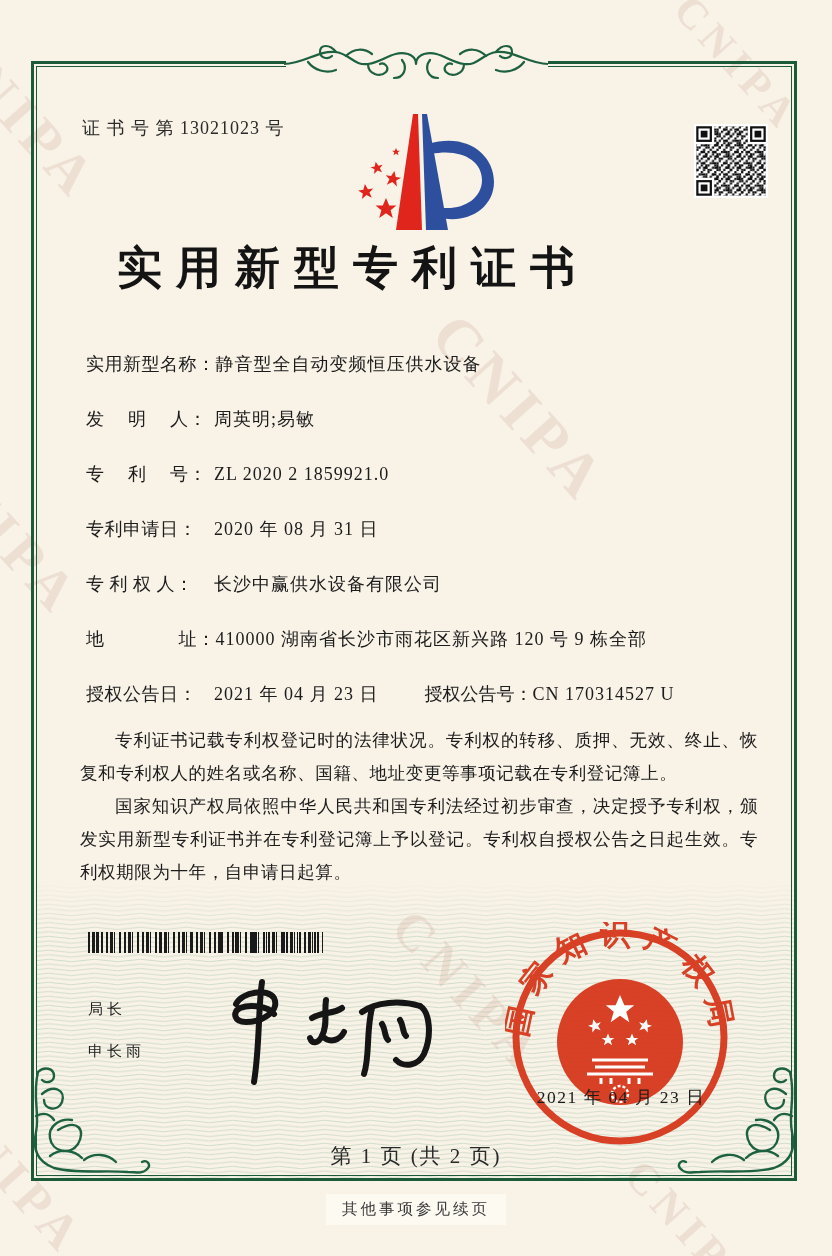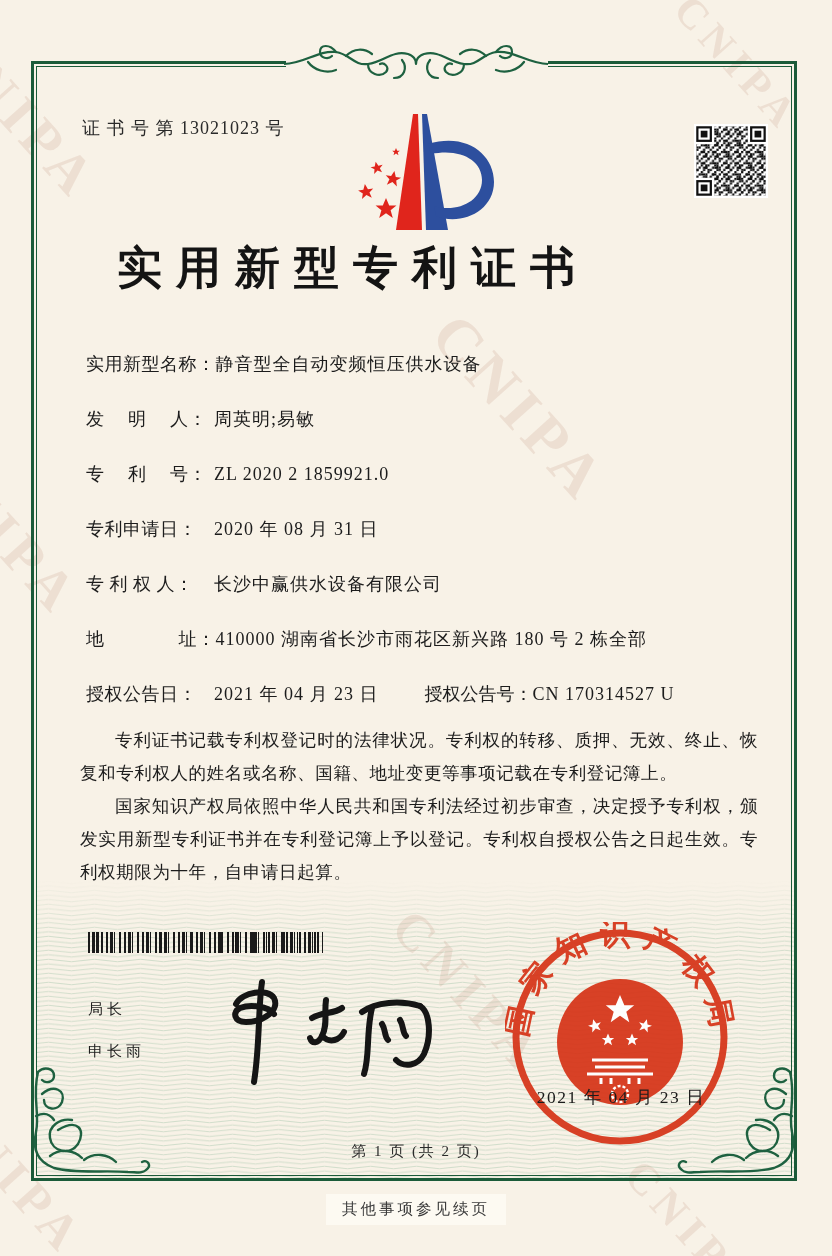--- a/index.html
+++ b/index.html
@@ -54,21 +54,21 @@
   .officer{position:absolute;left:88px;top:1000px;font-size:15px;color:#1c1c1c;letter-spacing:4px;z-index:2;}
   .officer div{height:26px;margin-bottom:16px;}
   .signature{position:absolute;left:224px;top:978px;z-index:2;}
 
   
   .seal{position:absolute;left:505px;top:922px;width:230px;height:230px;z-index:3;opacity:0.93;}
   .seal-date{position:absolute;left:508px;top:1085px;width:226px;text-align:center;font-size:17.5px;
              color:#1b1b1b;letter-spacing:1.5px;z-index:4;white-space:nowrap;}
 
   
-  .page-number{position:absolute;left:0;top:1142px;width:832px;text-align:center;font-size:15px;
+  .page-number{position:absolute;left:0;top:1142px;width:832px;text-align:center;font-size:21px;
                color:#2a2a2a;letter-spacing:2px;z-index:2;}
   .footer-note{position:absolute;left:0;top:1194px;width:832px;text-align:center;z-index:2;}
   .footer-note span{display:inline-block;padding:5px 16px;background:rgba(255,253,248,0.65);
                     font-size:15.5px;color:#3a3a3a;letter-spacing:3px;}
 </style>
 </head>
 <body>
 
 <div class="page">
 
@@ -182,21 +182,21 @@
   </svg>
 
   <div class="title">实用新型专利证书</div>
 
   <div class="fields">
     <div class="f-row"><span class="f-label">实用新型名称：</span><span class="f-value">静音型全自动变频恒压供水设备</span></div>
     <div class="f-row"><span class="f-label">发　 明　 人：</span><span class="f-value">周英明;易敏</span></div>
     <div class="f-row"><span class="f-label">专　 利　 号：</span><span class="f-value">ZL 2020 2 1859921.0</span></div>
     <div class="f-row"><span class="f-label">专利申请日：</span><span class="f-value">2020 年 08 月 31 日</span></div>
     <div class="f-row"><span class="f-label">专 利 权 人：</span><span class="f-value">长沙中赢供水设备有限公司</span></div>
-    <div class="f-row"><span class="f-label">地　　　　址：</span><span class="f-value">410000 湖南省长沙市雨花区新兴路 180 号 2 栋全部</span></div>
+    <div class="f-row"><span class="f-label">地　　　　址：</span><span class="f-value">410000 湖南省长沙市雨花区新兴路 120 号 9 栋全部</span></div>
     <div class="f-row">
       <span class="grant-left"><span class="f-label">授权公告日：</span><span class="f-value">2021 年 04 月 23 日</span></span>
       <span><span>授权公告号：</span><span class="f-value">CN 170314527 U</span></span>
     </div>
   </div>
 
   <div class="body-text">
     <p>专利证书记载专利权登记时的法律状况。专利权的转移、质押、无效、终止、恢复和专利权人的姓名或名称、国籍、地址变更等事项记载在专利登记簿上。</p>
     <p>国家知识产权局依照中华人民共和国专利法经过初步审查，决定授予专利权，颁发实用新型专利证书并在专利登记簿上予以登记。专利权自授权公告之日起生效。专利权期限为十年，自申请日起算。</p>
   </div>

